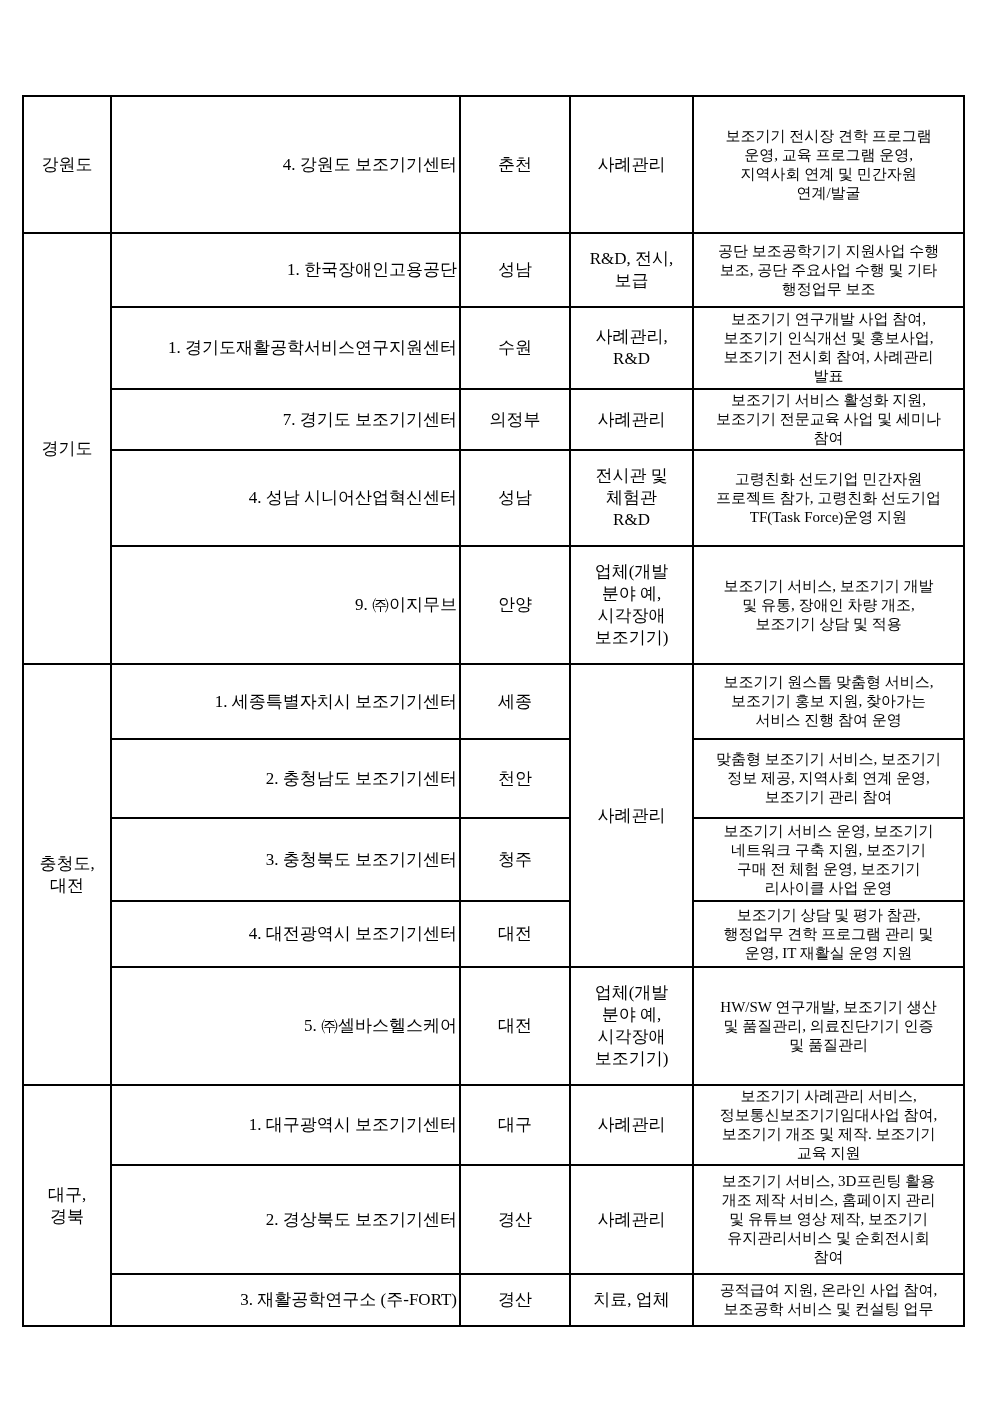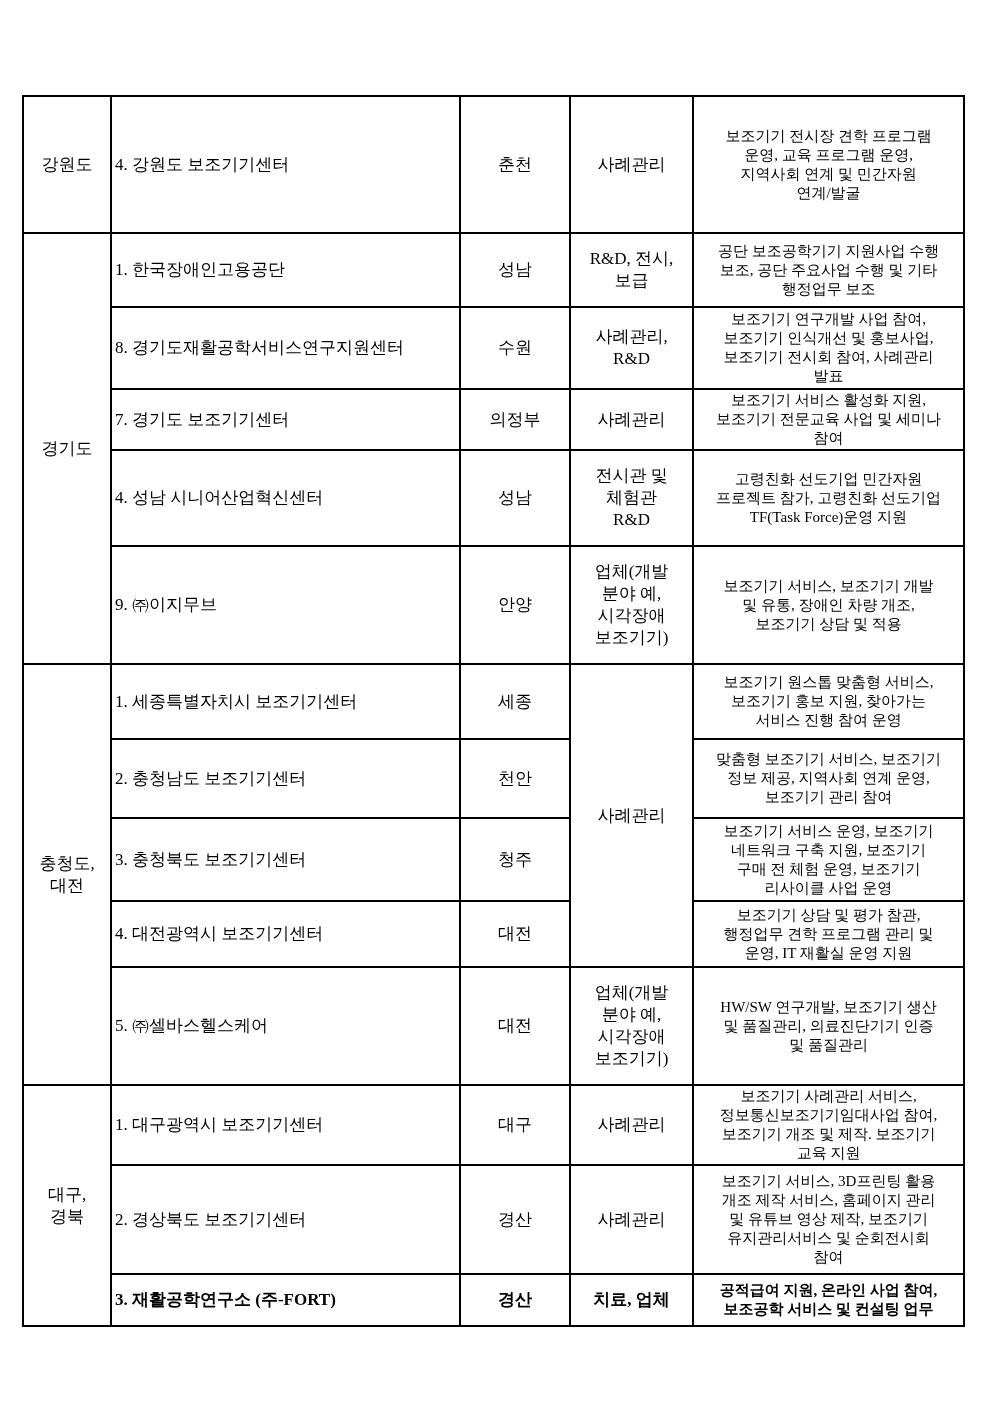--- a/index.html
+++ b/index.html
@@ -35,21 +35,21 @@
     padding: 14px 2px;
   }
   
   col.c-region { width: 88px; }
   col.c-name   { width: 349px; }
   col.c-city   { width: 110px; }
   col.c-cat    { width: 123px; }
   col.c-desc   { width: 271px; }
 
   td.name-cell {
-    text-align: left;
+    text-align: right;
     padding-left: 3px;
     white-space: nowrap;
   }
   td.desc-cell {
     font-size: 15px;
     line-height: 19px;
     padding: 1px 1px;
   }
   
   tr.r0  { height: 137px; }
@@ -58,21 +58,21 @@
   tr.r3  { height: 60px; }
   tr.r4  { height: 80px; }
   tr.r5  { height: 99px; }
   tr.r6  { height: 75px; }
   tr.r7  { height: 79px; }
   tr.r8  { height: 83px; }
   tr.r9  { height: 66px; }
   tr.r10 { height: 96px; }
   tr.r11 { height: 79px; }
   tr.r12 { height: 109px; }
-  tr.r13 { height: 38px; font-weight: bold; }
+  tr.r13 { height: 38px; }
 </style>
 </head>
 <body>
 
 <div class="page">
   <table class="doc-table">
     <colgroup>
       <col class="c-region">
       <col class="c-name">
       <col class="c-city">
@@ -96,21 +96,21 @@
         <td rowspan="5">경기도</td>
         <td class="name-cell">1. 한국장애인고용공단</td>
         <td>성남</td>
         <td>R&amp;D, 전시,
 보급</td>
         <td class="desc-cell">공단 보조공학기기 지원사업 수행
 보조, 공단 주요사업 수행 및 기타
 행정업무 보조</td>
       </tr>
       <tr class="r2">
-        <td class="name-cell">8. 경기도재활공학서비스연구지원센터</td>
+        <td class="name-cell">1. 경기도재활공학서비스연구지원센터</td>
         <td>수원</td>
         <td>사례관리,
 R&amp;D</td>
         <td class="desc-cell">보조기기 연구개발 사업 참여,
 보조기기 인식개선 및 홍보사업,
 보조기기 전시회 참여, 사례관리
 발표</td>
       </tr>
       <tr class="r3">
         <td class="name-cell">7. 경기도 보조기기센터</td>

